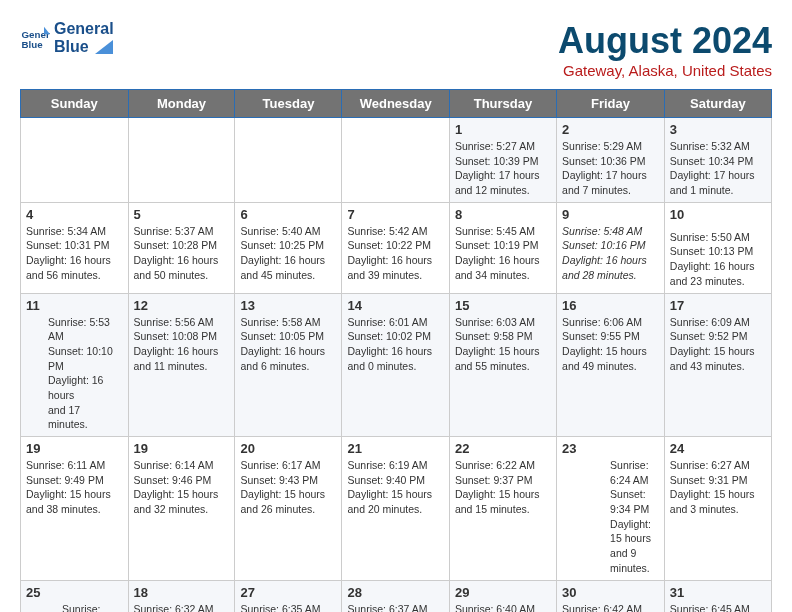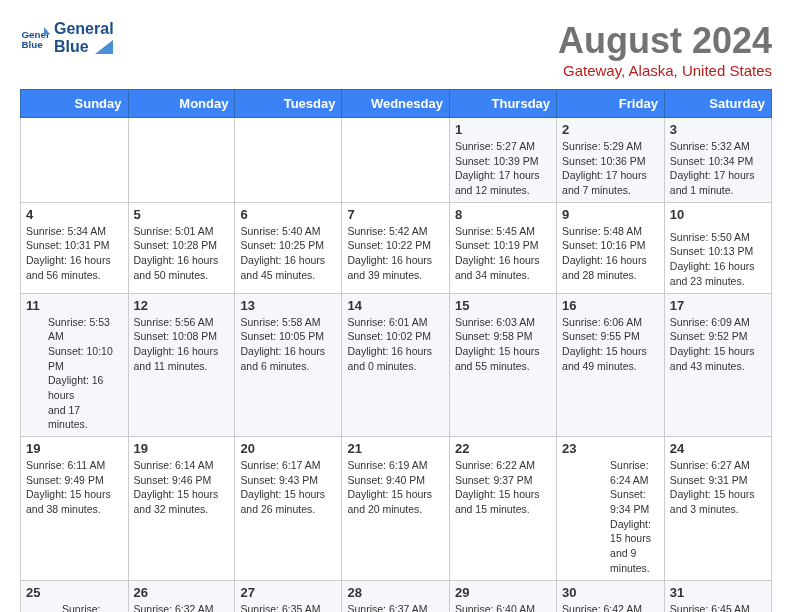--- a/index.html
+++ b/index.html
@@ -24,35 +24,35 @@
       width: 30px;
       height: 30px;
       margin-right: 4px;
     }
     .title-block {
       text-align: right;
     }
     .month-year {
       font-size: 36px;
       font-weight: bold;
-      color: #737373;
+      color: #0c4a6e;
     }
     .location {
       font-size: 15px;
       color: #b91c1c;
     }
     table {
       width: 100%;
       border-collapse: collapse;
       font-size: 11px;
     }
     thead tr th {
-      background-color: #3b82f6;
+      background-color: #737373;
       color: #fff;
-      text-align: right;
+      text-align: center;
       padding: 6px 6px;
       font-size: 13px;
       font-weight: bold;
       border: 1px solid #2a6db5;
     }
     tbody tr td {
       border: 1px solid #ccc;
       vertical-align: top;
       padding: 4px 5px;
       width: 108px;
@@ -149,21 +149,21 @@
       <tr>
         <td>
           <span class="day-number">4</span>
           <div class="day-info" style="white-space: pre-line;">Sunrise: 5:34 AM
 Sunset: 10:31 PM
 Daylight: 16 hours
 and 56 minutes.</div>
         </td>
         <td>
           <span class="day-number">5</span>
-          <div class="day-info" style="white-space: pre-line;">Sunrise: 5:01 AM
+          <div class="day-info" style="white-space: pre-line;">Sunrise: 5:37 AM
 Sunset: 10:28 PM
 Daylight: 16 hours
 and 50 minutes.</div>
         </td>
         <td>
           <span class="day-number">6</span>
           <div class="day-info" style="white-space: pre-line;">Sunrise: 5:40 AM
 Sunset: 10:25 PM
 Daylight: 16 hours
 and 45 minutes.</div>
@@ -177,21 +177,21 @@
         </td>
         <td>
           <span class="day-number">8</span>
           <div class="day-info" style="white-space: pre-line;">Sunrise: 5:45 AM
 Sunset: 10:19 PM
 Daylight: 16 hours
 and 34 minutes.</div>
         </td>
         <td>
           <span class="day-number">9</span>
-          <div class="day-info" style="white-space: pre-line;">Sunrise: 5:48 AM
+          <div class="day-info" style="white-space: pre-line; font-style: italic;">Sunrise: 5:48 AM
 Sunset: 10:16 PM
 Daylight: 16 hours
 and 28 minutes.</div>
         </td>
         <td>
           <span class="day-number">10</span>
           <div class="day-info" style="white-space: pre-line; margin-top: 8px;">Sunrise: 5:50 AM
 Sunset: 10:13 PM
 Daylight: 16 hours
 and 23 minutes.</div>
@@ -301,21 +301,21 @@
       </tr>
       <tr>
         <td>
           <span class="day-number">25</span>
           <div class="day-info" style="white-space: pre-line; margin-left: 36px;">Sunrise: 6:30 AM
 Sunset: 9:28 PM
 Daylight: 14 hours
 and 58 minutes.</div>
         </td>
         <td>
-          <span class="day-number">26</span>
+          <span class="day-number">18</span>
           <div class="day-info" style="white-space: pre-line;">Sunrise: 6:32 AM
 Sunset: 9:24 PM
 Daylight: 14 hours
 and 52 minutes.</div>
         </td>
         <td>
           <span class="day-number">27</span>
           <div class="day-info" style="white-space: pre-line;">Sunrise: 6:35 AM
 Sunset: 9:21 PM
 Daylight: 14 hours

